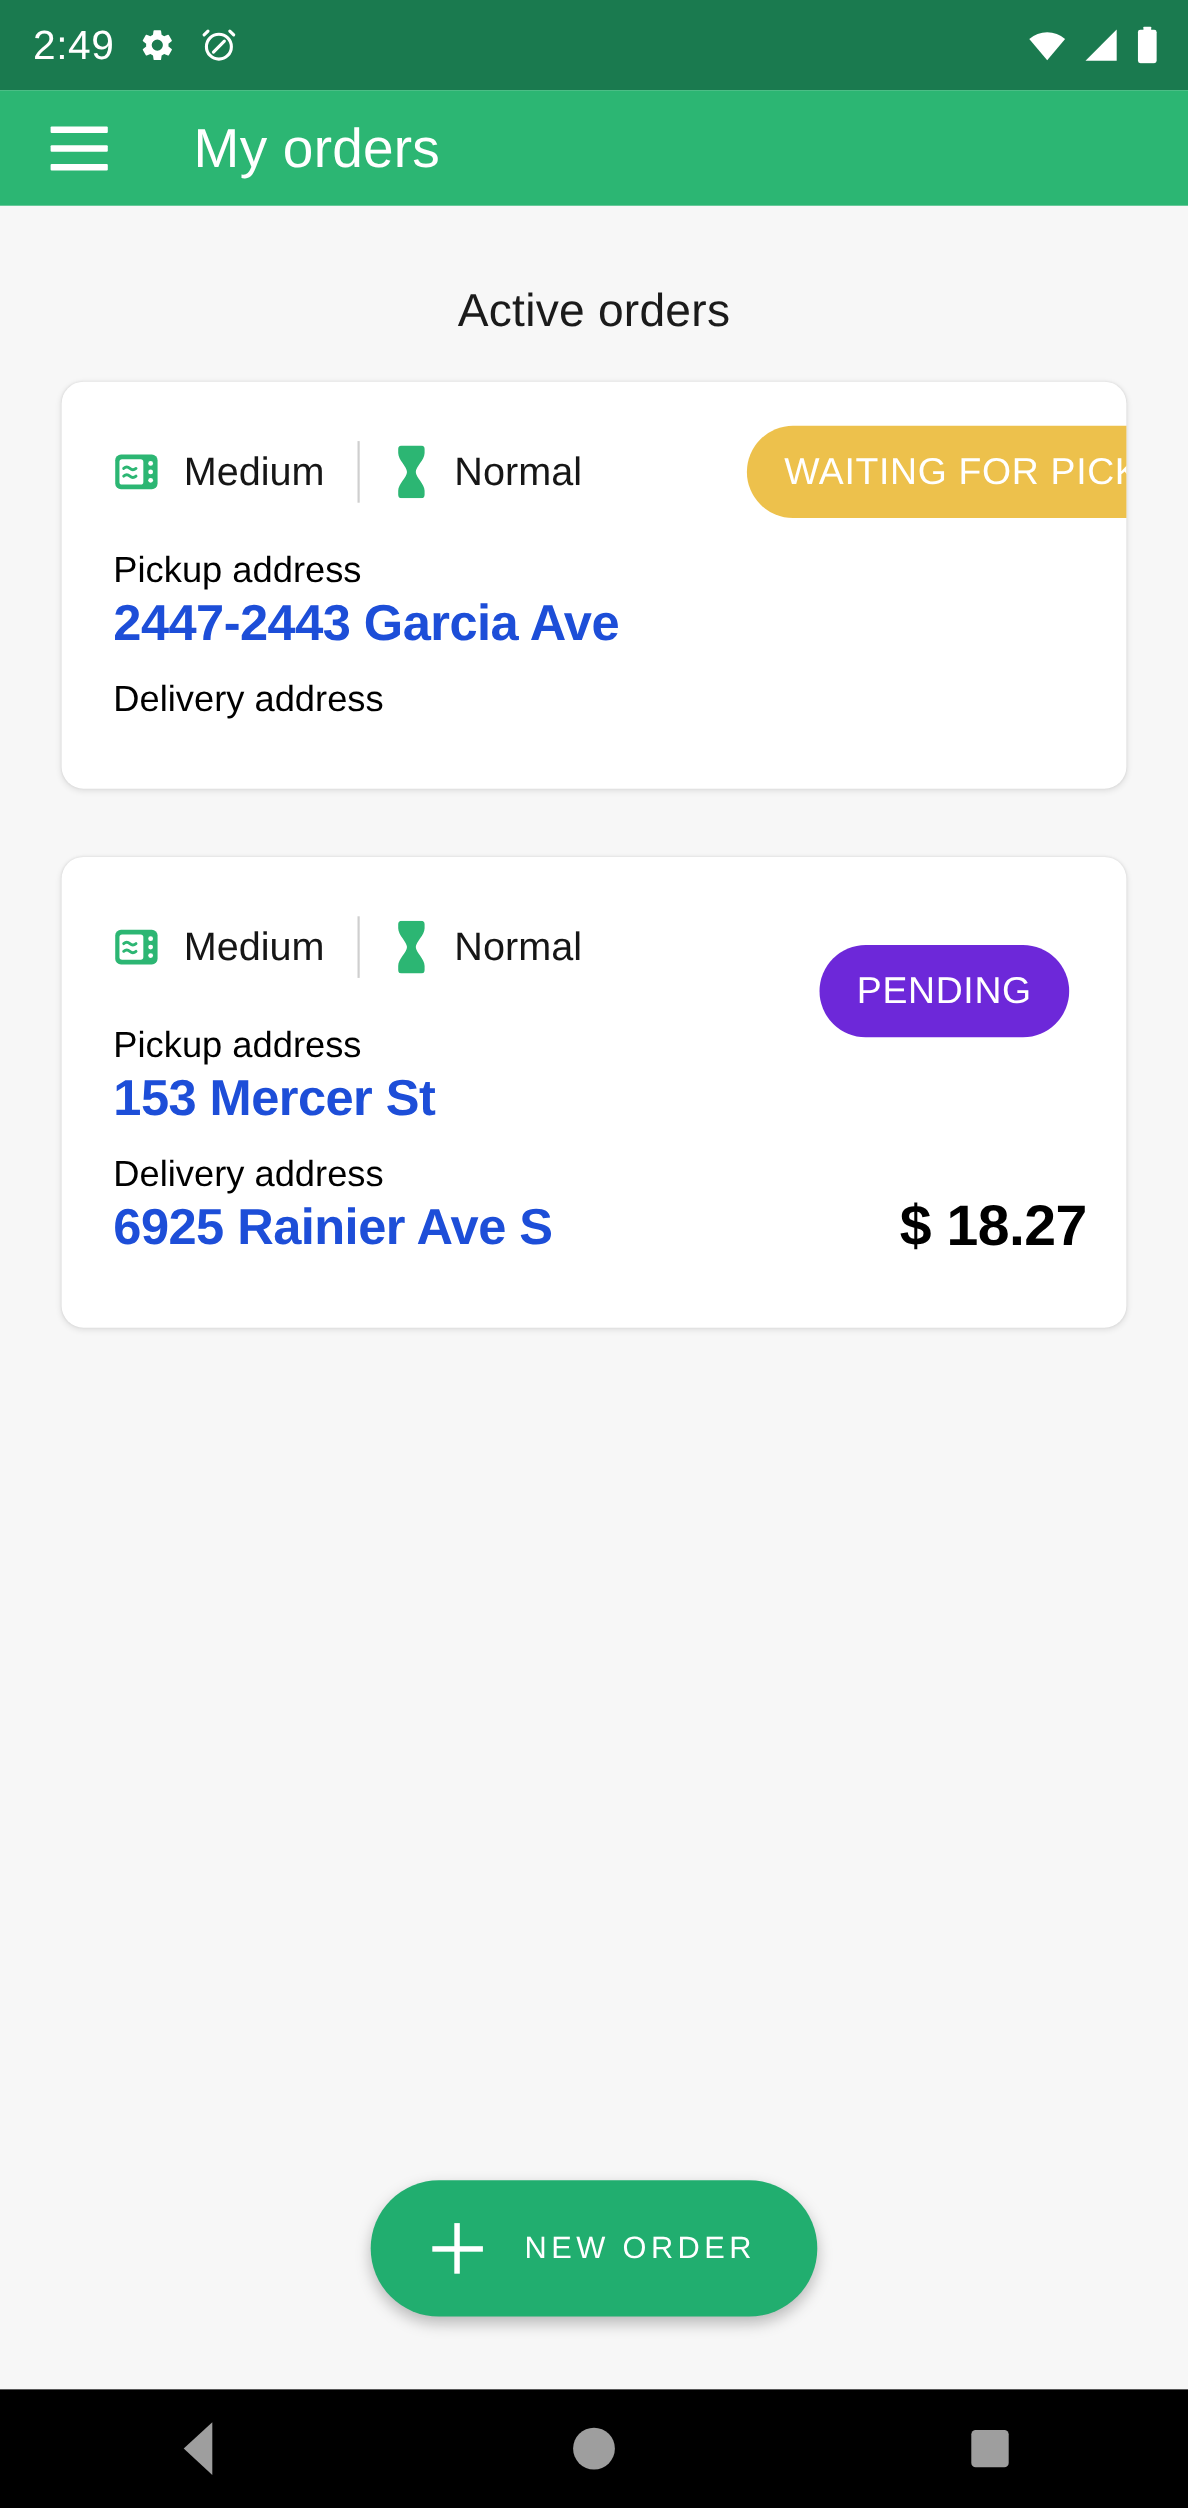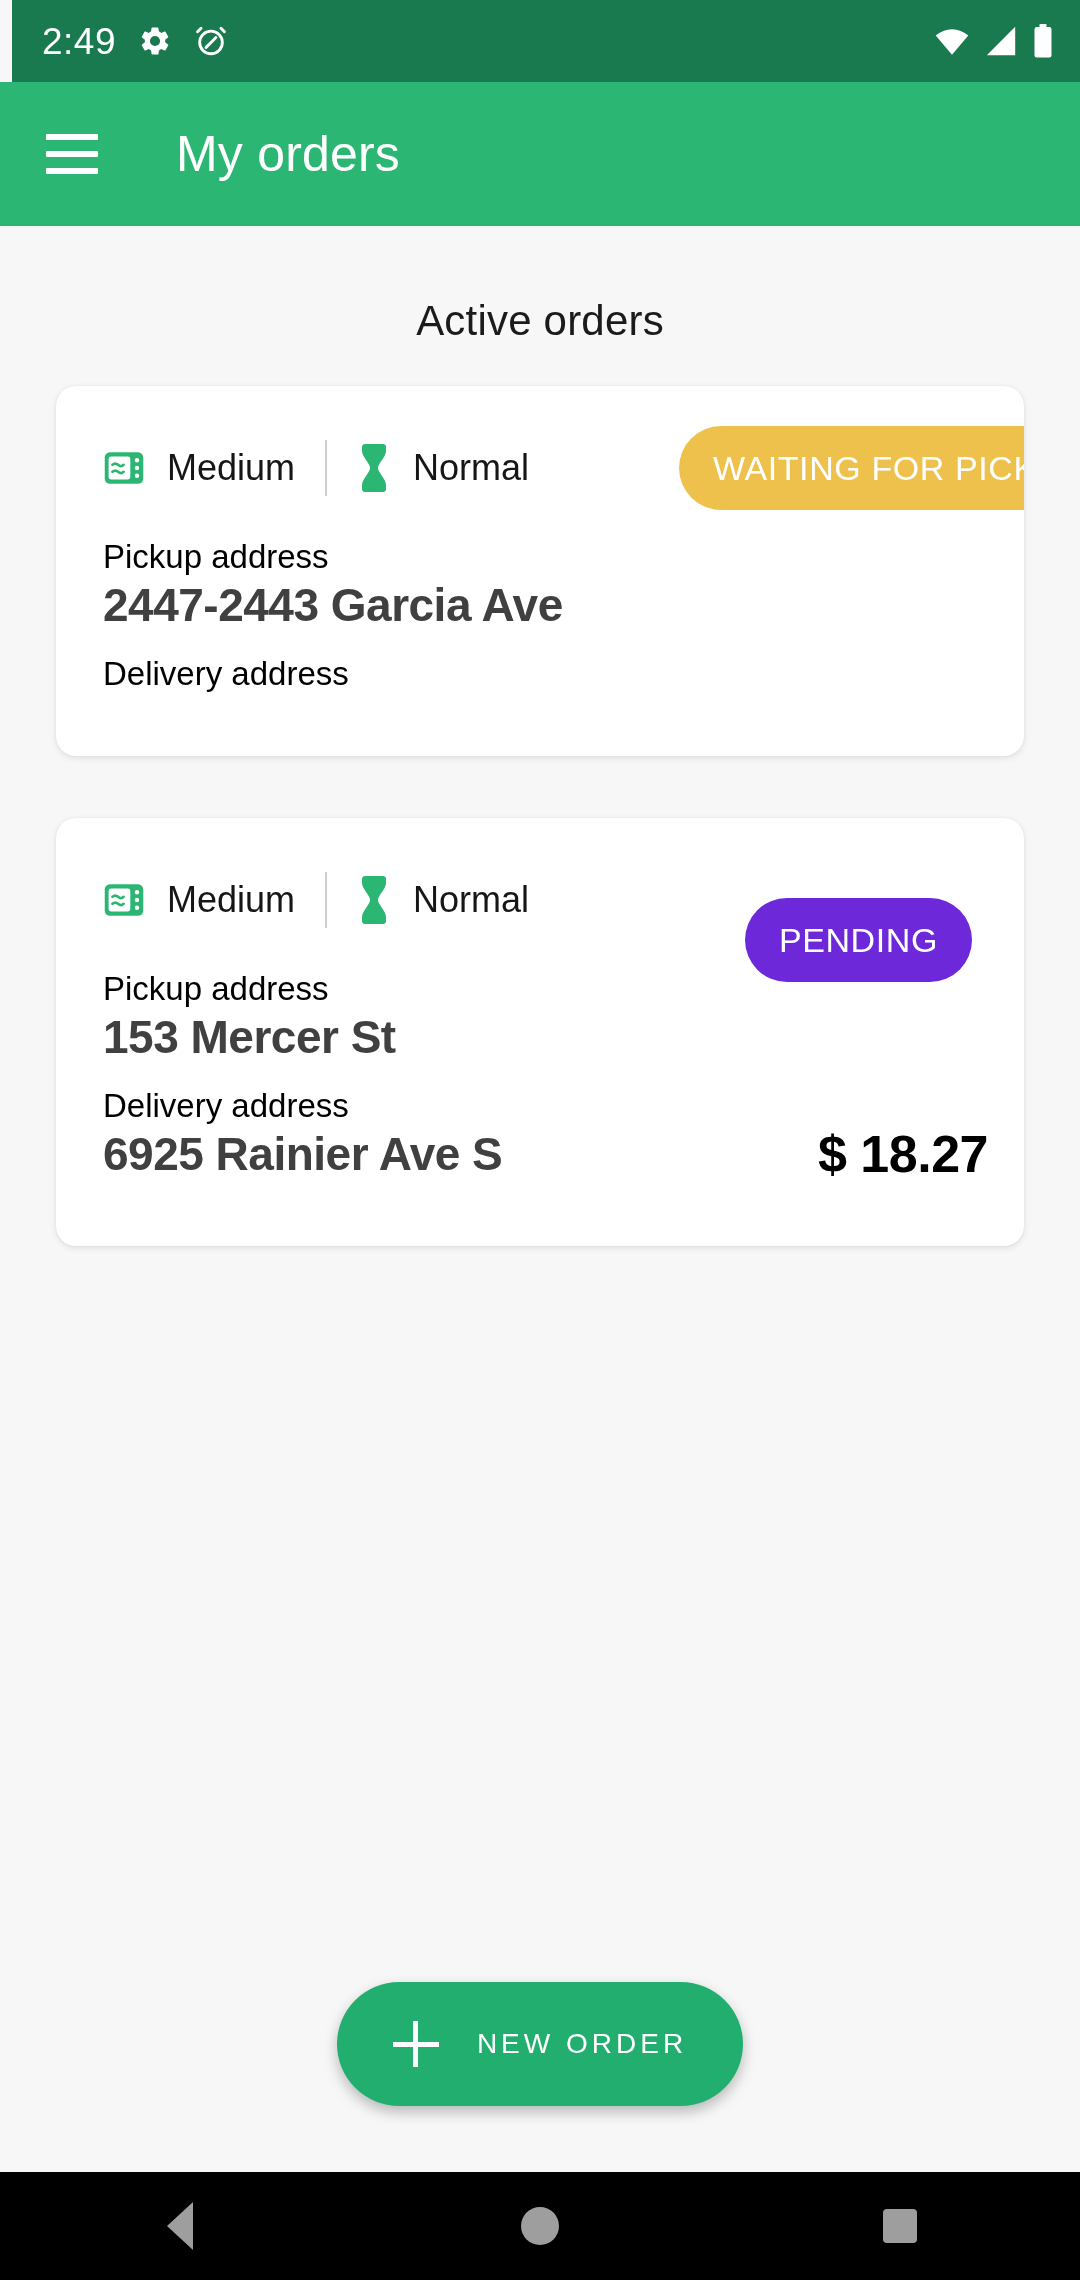--- a/index.html
+++ b/index.html
@@ -22,21 +22,20 @@
   }
 
   
   .status-bar {
     height: 82px;
     background: #1a7a4f;
     display: flex;
     align-items: center;
     padding: 0 26px 0 30px;
     flex: 0 0 auto;
-    margin-left: 12px;
   }
   .status-left {
     display: flex;
     align-items: center;
     gap: 22px;
   }
   .status-time {
     color: #ffffff;
     font-size: 37px;
     letter-spacing: 0.5px;
@@ -45,21 +44,21 @@
   .status-right {
     margin-left: auto;
     display: flex;
     align-items: center;
     gap: 14px;
   }
   .sicon { display: block; }
 
   
   .app-bar {
-    height: 144px;
+    height: 105px;
     background: #2cb673;
     display: flex;
     align-items: center;
     padding-left: 46px;
     flex: 0 0 auto;
     position: relative;
     z-index: 3;
   }
   .hamburger {
     width: 52px;
@@ -187,21 +186,21 @@
 
   .addr-block { margin-bottom: 18px; }
   .addr-label {
     font-size: 33px;
     color: #000000;
     line-height: 1.25;
   }
   .addr-value {
     font-size: 46px;
     font-weight: bold;
-    color: #404040;
+    color: #1d4ed8;
     line-height: 1.25;
     letter-spacing: -0.5px;
   }
   .addr-row {
     display: flex;
     align-items: flex-end;
     justify-content: space-between;
   }
   .price {
     font-size: 52px;

